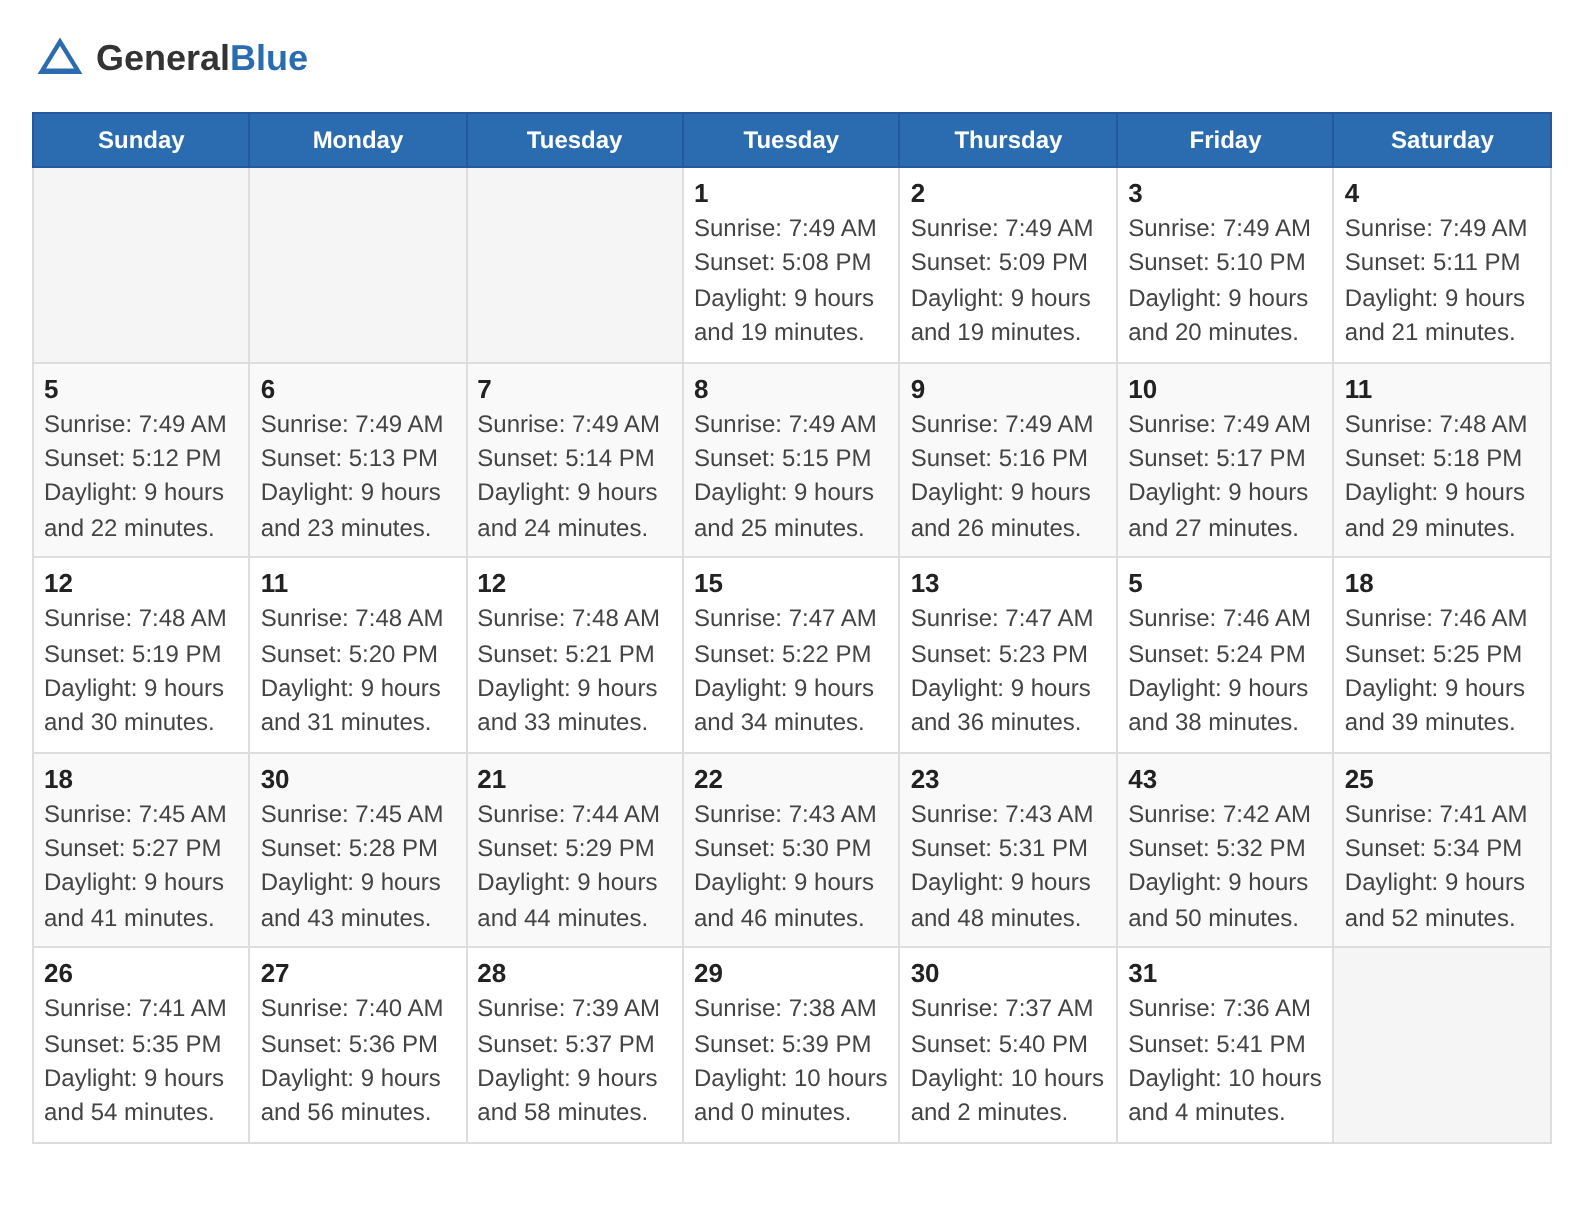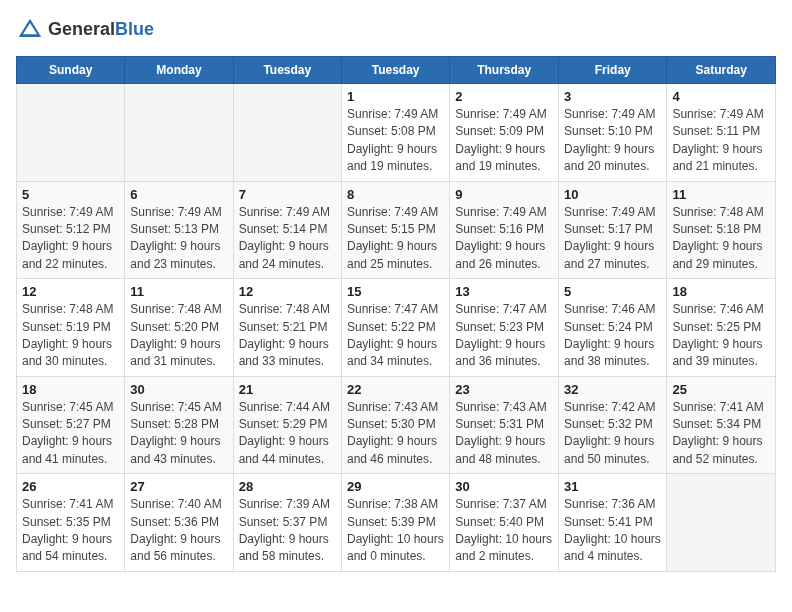--- a/index.html
+++ b/index.html
@@ -219,21 +219,21 @@
         </td>
         <td>
           <div class="day-number">22</div>
           <div class="day-info">Sunrise: 7:43 AM<br>Sunset: 5:30 PM<br>Daylight: 9 hours and 46 minutes.</div>
         </td>
         <td>
           <div class="day-number">23</div>
           <div class="day-info">Sunrise: 7:43 AM<br>Sunset: 5:31 PM<br>Daylight: 9 hours and 48 minutes.</div>
         </td>
         <td>
-          <div class="day-number">32</div>
+          <div class="day-number">43</div>
           <div class="day-info">Sunrise: 7:42 AM<br>Sunset: 5:32 PM<br>Daylight: 9 hours and 50 minutes.</div>
         </td>
         <td>
           <div class="day-number">25</div>
           <div class="day-info">Sunrise: 7:41 AM<br>Sunset: 5:34 PM<br>Daylight: 9 hours and 52 minutes.</div>
         </td>
       </tr>
       <tr>
         <td>
           <div class="day-number">26</div>

